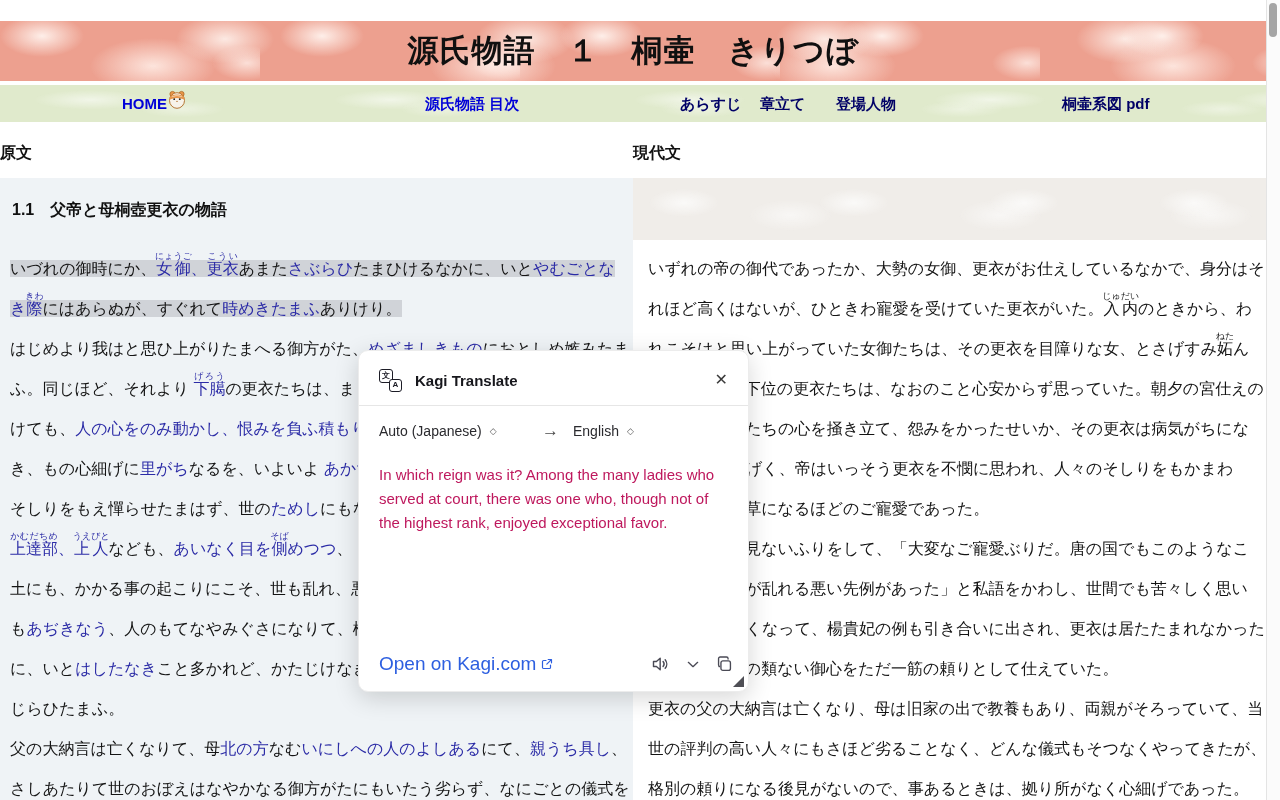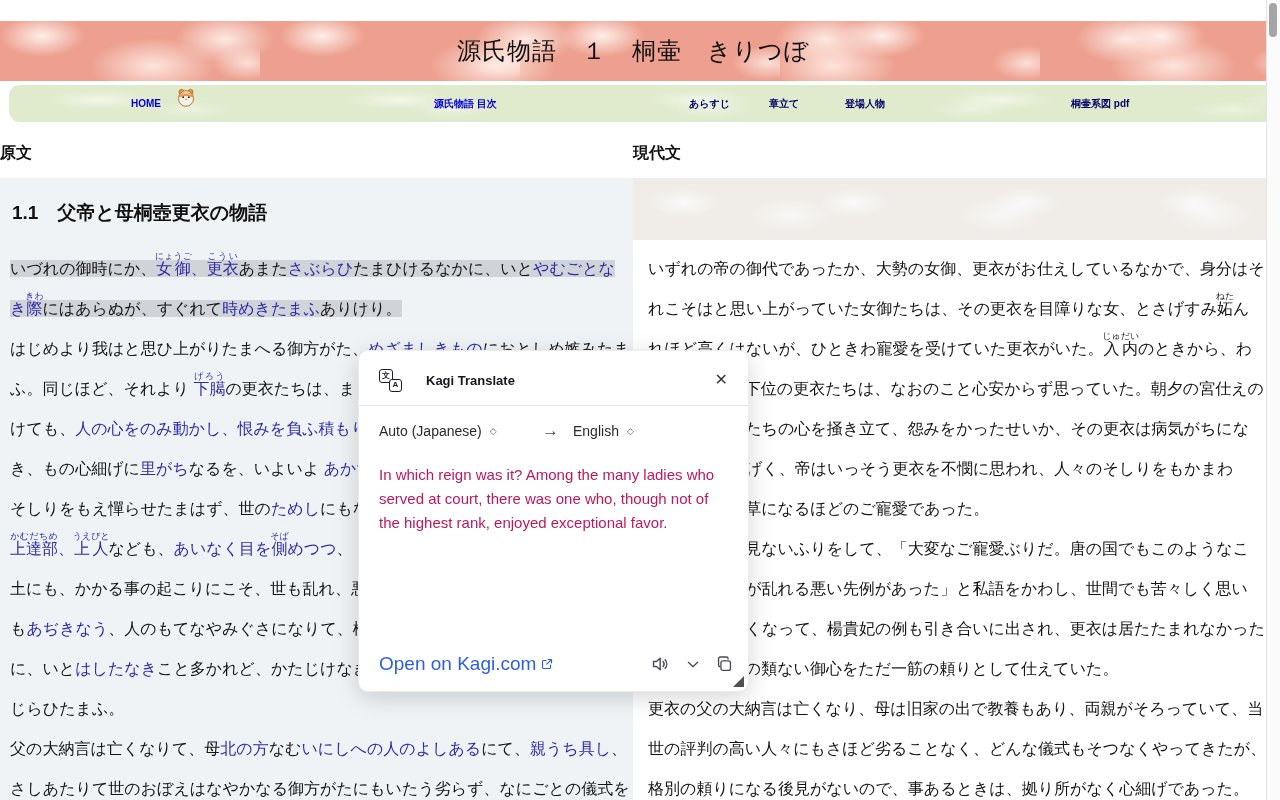--- a/index.html
+++ b/index.html
@@ -12,70 +12,70 @@
     position:absolute;left:0;top:21px;width:1266px;height:60px;
     background-color:#eda08f;
     background-image:
       radial-gradient(ellipse 60px 30px at 15% 25%, rgba(255,243,238,.95) 0%, rgba(255,243,238,0) 70%),
       radial-gradient(ellipse 90px 40px at 45% 75%, rgba(255,236,229,.9) 0%, rgba(255,236,229,0) 70%),
       radial-gradient(ellipse 70px 35px at 75% 30%, rgba(255,246,241,.85) 0%, rgba(255,246,241,0) 70%),
       radial-gradient(ellipse 50px 25px at 95% 70%, rgba(255,239,233,.8) 0%, rgba(255,239,233,0) 70%);
     background-size:280px 60px,340px 60px,300px 60px,260px 60px;
     display:flex;align-items:center;justify-content:center;
   }
-  .banner-title{font-size:24px;font-weight:normal;color:#101010;letter-spacing:1px}
+  .banner-title{font-size:31px;font-weight:bold;color:#101010;letter-spacing:1px}
   
   .nav{
-    position:absolute;left:9px;top:85px;width:1266px;height:37px;
+    position:absolute;left:0;top:85px;width:1266px;height:37px;
     background-color:#e0eacc;
     background-image:
       radial-gradient(ellipse 80px 14px at 30% 40%, rgba(255,255,255,.55) 0%, rgba(255,255,255,0) 70%),
       radial-gradient(ellipse 60px 12px at 70% 65%, rgba(255,255,255,.4) 0%, rgba(255,255,255,0) 70%);
     background-size:300px 37px,260px 37px;
-    font-size:10px;font-weight:bold;line-height:37px;border-radius:11px;
+    font-size:15px;font-weight:bold;line-height:37px;
   }
   .nav span,.nav a{position:absolute;top:0;white-space:nowrap;text-decoration:none;cursor:pointer}
   .nav-blue{color:#0000d8}
   .nav-navy{color:#000066}
   .hamster{position:absolute;top:9px;left:168px;width:18px;height:19px}
   
   .colheads{position:absolute;left:0;top:122px;width:1266px;height:56px;display:flex}
   .colheads div{width:633px;text-align:left;padding-top:21px;font-size:16px;font-weight:bold;color:#111;box-sizing:border-box}
   
   .leftcol{
     position:absolute;left:0;top:178px;width:633px;height:622px;
     background:#eff3f6;overflow:hidden;
   }
   .rightband{position:absolute;left:633px;top:178px;width:633px;height:62px;
     background-color:#f0ede9;
     background-image:radial-gradient(ellipse 50px 20px at 30% 40%, rgba(255,255,255,.7) 0%, rgba(255,255,255,0) 70%),
       radial-gradient(ellipse 60px 22px at 75% 60%, rgba(255,255,255,.55) 0%, rgba(255,255,255,0) 70%);
     background-size:170px 62px,210px 62px;
   }
-  .section-heading{padding:22px 0 0 12px;height:35px;font-size:19px;font-weight:bold;color:#111}
+  .section-heading{padding:22px 0 0 12px;height:35px;font-size:16px;font-weight:bold;color:#111}
   #left-lines{padding:14px 0 0 10px}
   #right-lines{position:absolute;left:633px;top:235px;width:633px;height:565px;overflow:hidden;padding:14px 0 0 15px;box-sizing:content-box;background:transparent}
   .tline{height:40px;line-height:40px;white-space:nowrap;font-size:16px;color:#141414}
   .tline ruby{ruby-position:over}
   .tline rt{font-size:9px;letter-spacing:0}
   .lk{color:#2b2ba6}
   .sel{background:#d0d3d8}
   
   .popup{
     position:absolute;left:358px;top:350px;width:391px;height:342px;
     background:#ffffff;border:1px solid #ececec;border-radius:10px;
     box-shadow:0 6px 24px rgba(0,0,0,.16);box-sizing:border-box;z-index:10;
   }
   .popup-header{display:flex;align-items:center;padding:17px 18px 13px 20px}
   .kagi-icon{position:relative;width:24px;height:24px;display:inline-block;flex:0 0 auto}
   .ki-back,.ki-front{position:absolute;border:1.7px solid #1c1c26;border-radius:3px;background:#fff;
     font-size:8px;font-weight:bold;color:#1c1c26;text-align:center;box-sizing:border-box}
   .ki-back{left:0;top:1px;width:14px;height:14px;line-height:11px}
   .ki-front{right:1px;bottom:0;width:13px;height:13px;line-height:10px}
-  .popup-title{font-size:13px;font-weight:bold;color:#17171c;margin-left:23px;flex:1}
+  .popup-title{font-size:15px;font-weight:bold;color:#17171c;margin-left:12px;flex:1}
   .popup-close{font-size:16px;color:#3a3a3a;cursor:pointer;line-height:16px;padding:2px}
   .popup-divider{border-top:1px solid #e6e6e6;margin:0}
   .popup-langrow{display:flex;align-items:center;padding:15px 18px 12px 20px;font-size:14px;color:#2a2a2e}
   .lang-select{display:flex;align-items:center;justify-content:flex-start;flex:1;cursor:pointer}
   .lang-select .diamond{font-size:9px;color:#5a5a5a;margin:0 8px}
   .lang-arrow{margin:0 14px 0 6px;color:#4a4a4a;font-size:17px}
   .popup-body{padding:10px 20px 0 20px;font-size:15px;line-height:24px;color:#be185d}
   .popup-footer{position:absolute;left:20px;right:14px;bottom:16px;display:flex;align-items:center}
   .kagi-link{color:#2d5fe0;font-size:19px;text-decoration:none;display:flex;align-items:center;gap:5px;cursor:pointer}
   .foot-icons{margin-left:auto;display:flex;align-items:center;gap:14px}
@@ -136,22 +136,22 @@
       <div class="tline"><span>も</span><span class="lk">あぢきなう</span><span>、人のもてなやみぐさになりて、楊貴妃の例も引き出でつべくなりゆく</span></div>
       <div class="tline"><span>に、いと</span><span class="lk">はしたなき</span><span>こと多かれど、かたじけなき御心ばへのたぐひなきを頼みにてま</span></div>
       <div class="tline"><span>じらひたまふ。</span></div>
       <div class="tline"><span>父の大納言は亡くなりて、母</span><span class="lk">北の方</span><span>なむ</span><span class="lk">いにしへの人のよしある</span><span>にて、</span><span class="lk">親うち具し</span><span>、</span></div>
       <div class="tline"><span>さしあたりて世のおぼえはなやかなる御方がたにもいたう劣らず、なにごとの儀式を</span></div>
     </div>
 </div>
 
 <div id="right-lines">
     <div class="tline"><span>いずれの帝の御代であったか、大勢の女御、更衣がお仕えしているなかで、身分はそ</span></div>
+    <div class="tline"><span>れほど高くはないが、ひときわ寵愛を受けていた更衣がいた。</span><ruby>入内<rt>じゅだい</rt></ruby><span>のときから、わ</span></div>
     <div class="tline"><span>れこそはと思い上がっていた女御たちは、その更衣を目障りな女、とさげすみ</span><ruby>妬<rt>ねた</rt></ruby><span>ん</span></div>
-    <div class="tline"><span>れほど高くはないが、ひときわ寵愛を受けていた更衣がいた。</span><ruby>入内<rt>じゅだい</rt></ruby><span>のときから、わ</span></div>
     <div class="tline"><span>だ。同程度や下位の更衣たちは、なおのこと心安からず思っていた。朝夕の宮仕えの</span></div>
     <div class="tline"><span>たびに、女御たちの心を掻き立て、怨みをかったせいか、その更衣は病気がちにな</span></div>
     <div class="tline"><span>り、それをなげく、帝はいっそう更衣を不憫に思われ、人々のそしりをもかまわ</span></div>
     <div class="tline"><span>ず、世の語り草になるほどのご寵愛であった。</span></div>
     <div class="tline"><span>殿上人なども見ないふりをして、「大変なご寵愛ぶりだ。唐の国でもこのようなこ</span></div>
     <div class="tline"><span>とで、世の中が乱れる悪い先例があった」と私語をかわし、世間でも苦々しく思い</span></div>
     <div class="tline"><span>をする人も多くなって、楊貴妃の例も引き合いに出され、更衣は居たたまれなかった</span></div>
     <div class="tline"><span>が、更衣は帝の類ない御心をただ一筋の頼りとして仕えていた。</span></div>
     <div class="tline"><span>更衣の父の大納言は亡くなり、母は旧家の出で教養もあり、両親がそろっていて、当</span></div>
     <div class="tline"><span>世の評判の高い人々にもさほど劣ることなく、どんな儀式もそつなくやってきたが、</span></div>

